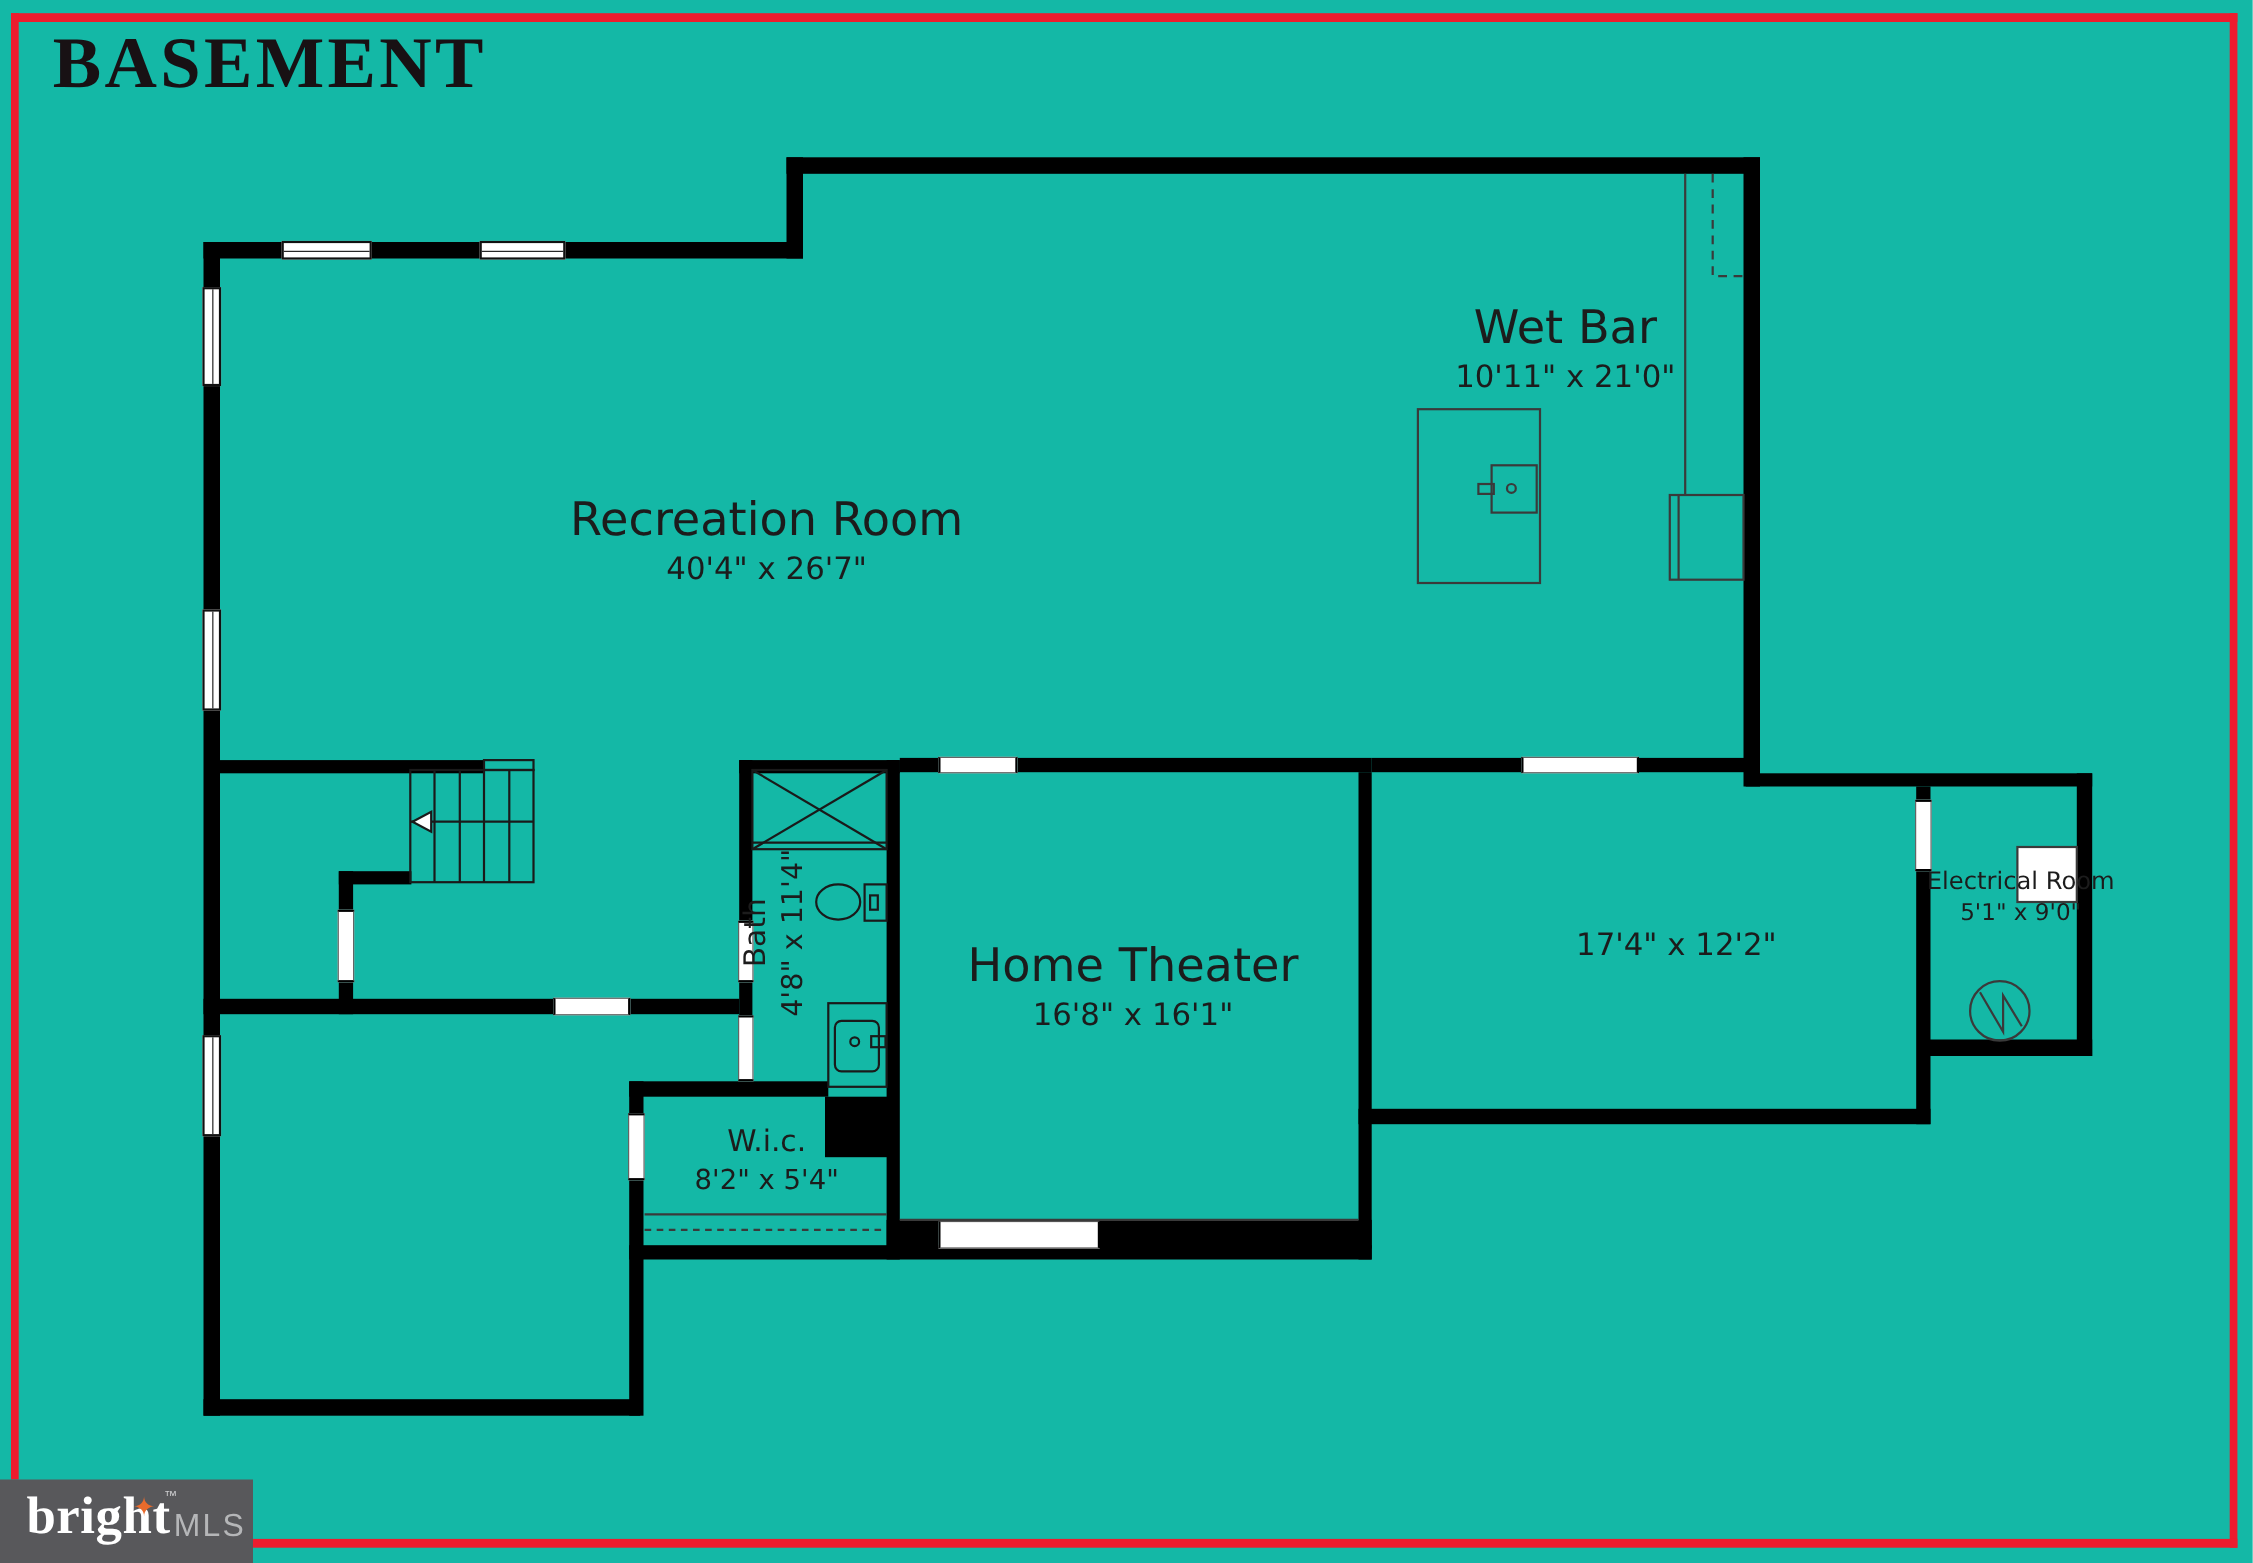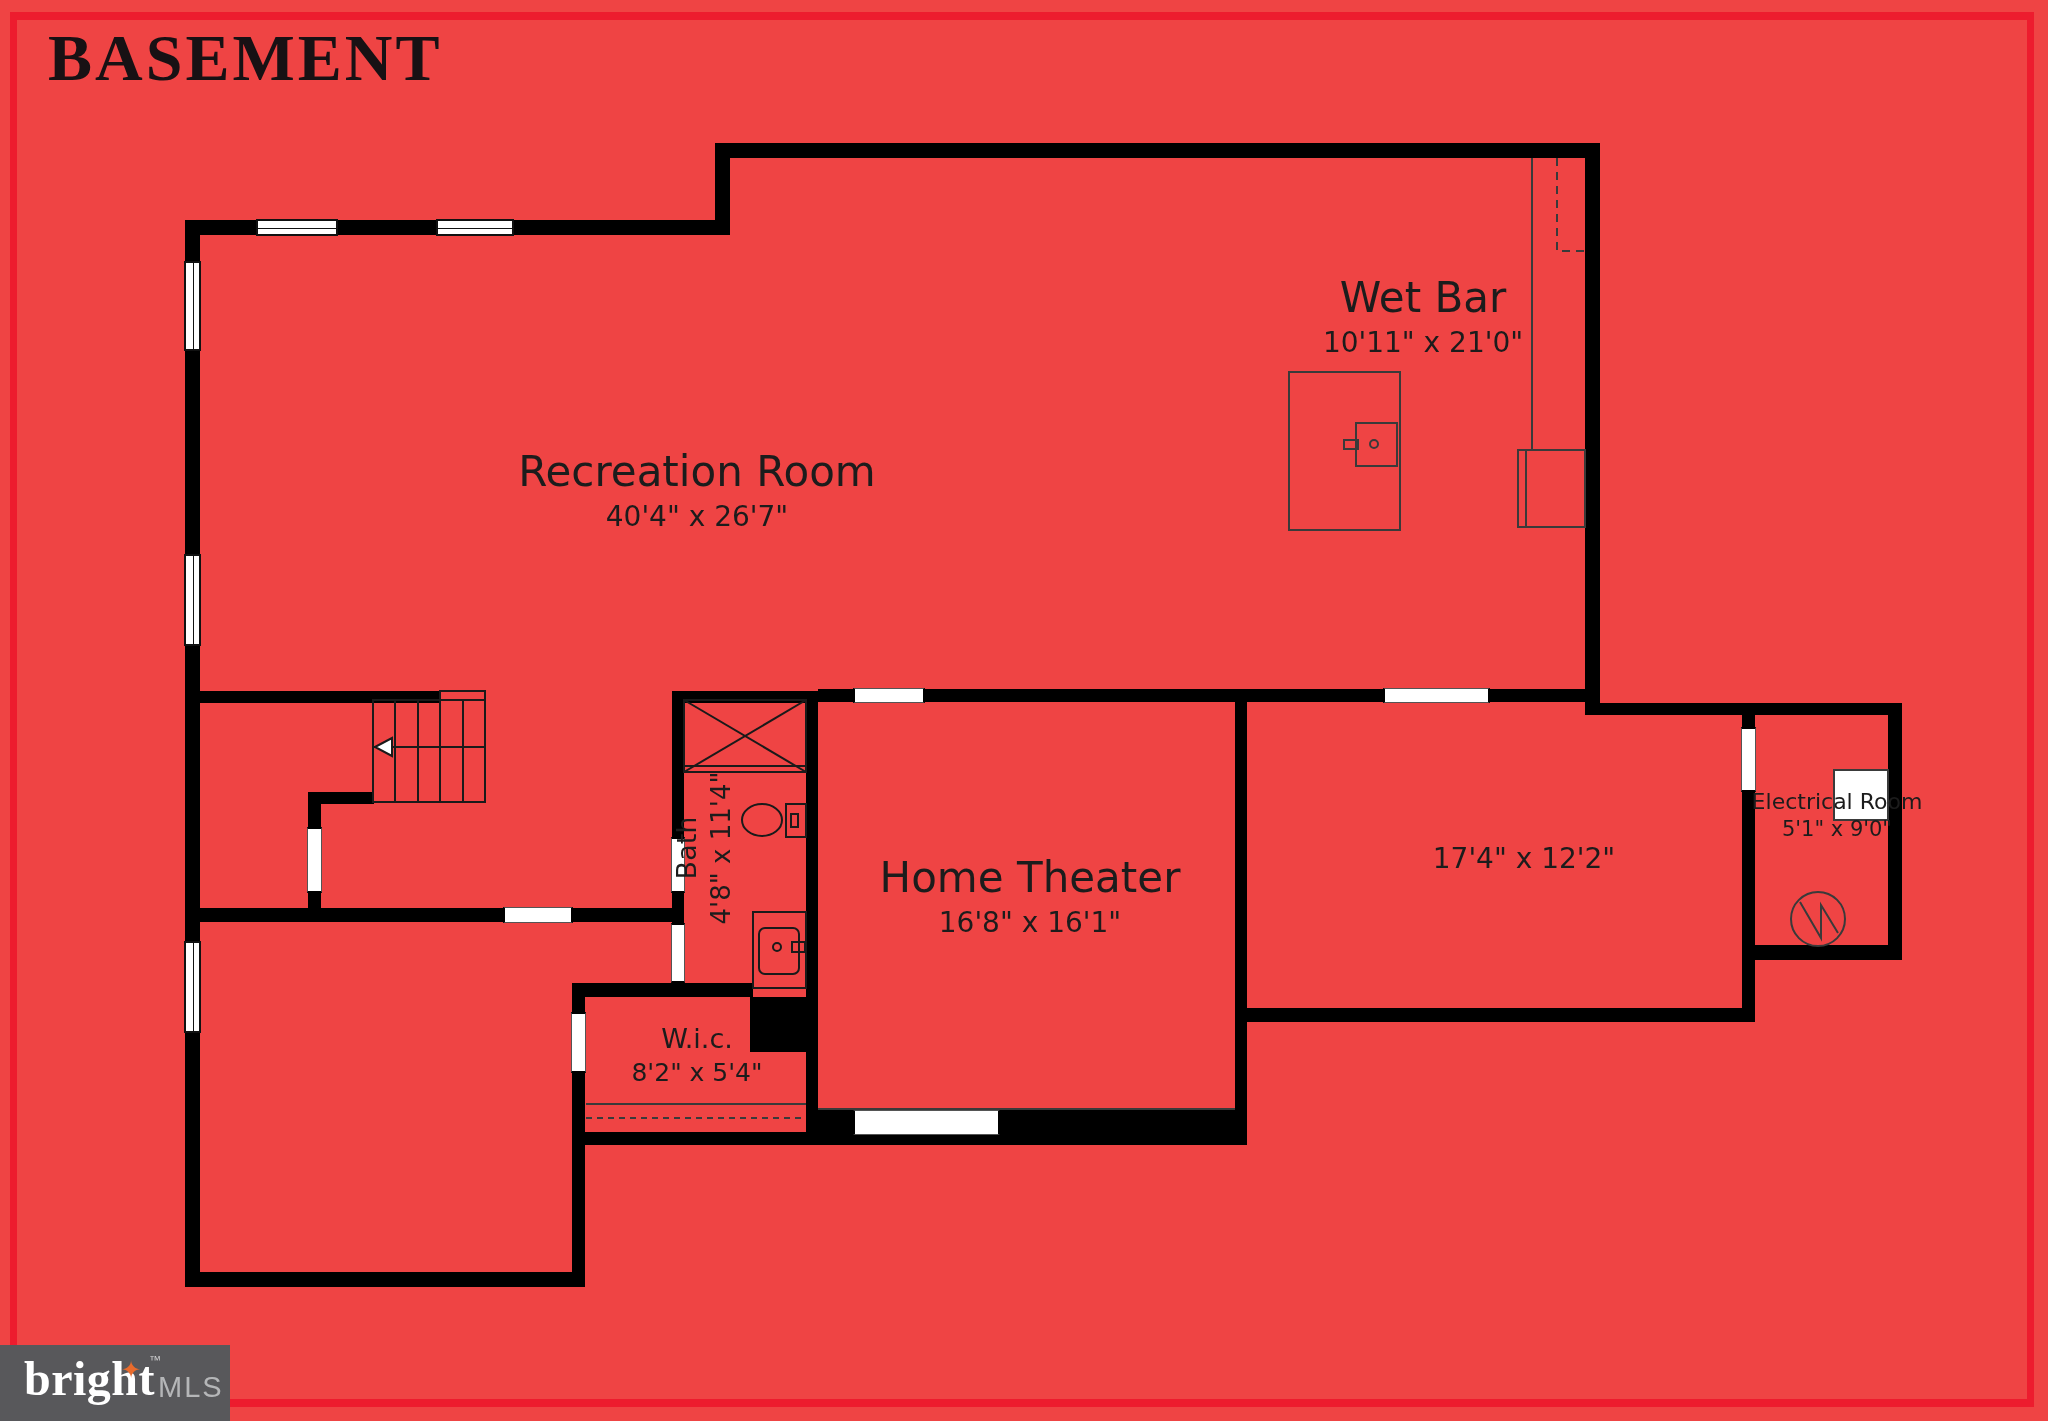--- a/index.html
+++ b/index.html
@@ -1,16 +1,16 @@
 <!DOCTYPE html>
 <html><head>
 <meta charset="utf-8">
 <style>
   html,body{margin:0;padding:0;background:#ffffff;}
-  .page{position:relative;width:2048px;height:1421px;background:#ef4444;overflow:hidden;
+  .page{position:relative;width:2048px;height:1421px;background:#14b8a6;overflow:hidden;
         font-family:"DejaVu Sans", sans-serif;color:#1a1a1a;}
   
   .red{position:absolute;background:#ed1c2e;}
   
   .title{position:absolute;left:48px;top:20px;font-family:"Liberation Serif","DejaVu Serif",serif;
          font-weight:800;font-size:66px;letter-spacing:3px;color:#181114;}
   .subtitle{position:absolute;left:55px;top:86px;font-family:"Liberation Serif","DejaVu Serif",serif;
          font-variant:small-caps;font-weight:600;font-size:30px;letter-spacing:1px;color:#181114;}
   
   .w{position:absolute;background:#000;display:block;}

